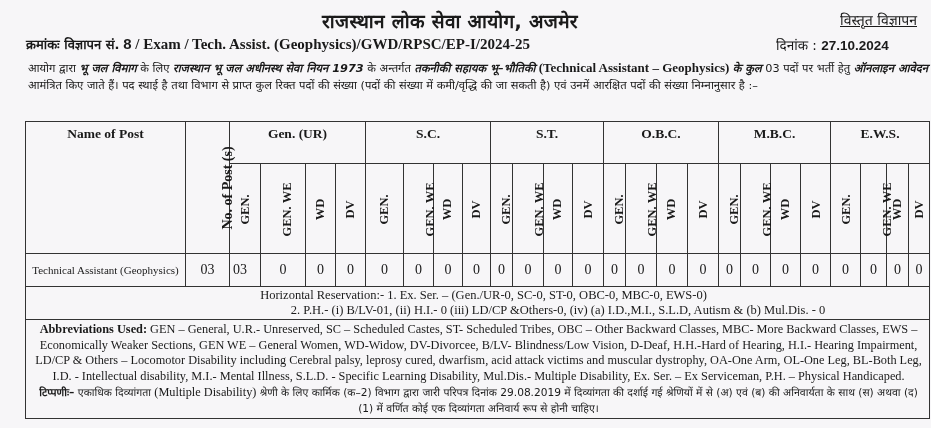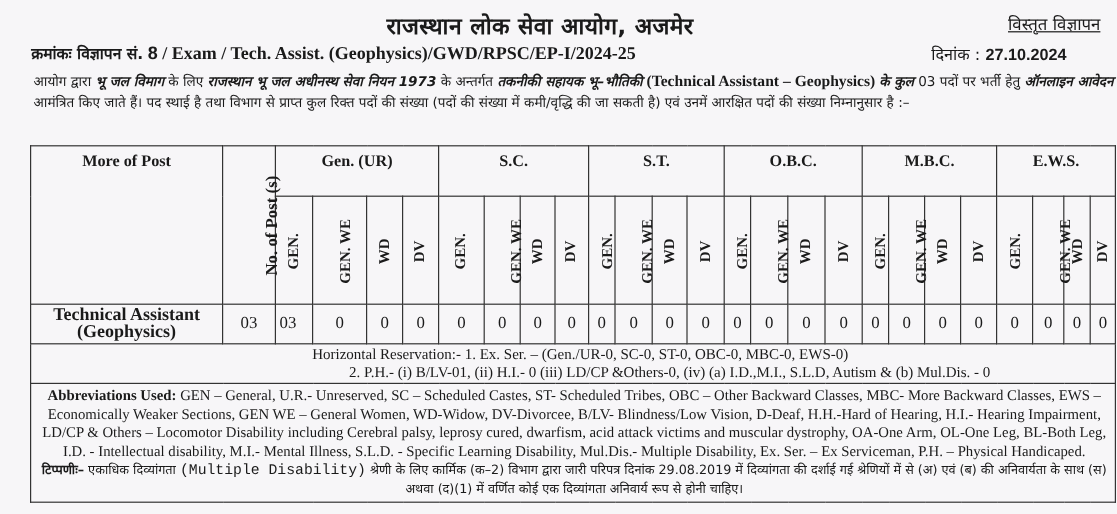--- a/index.html
+++ b/index.html
@@ -14,28 +14,28 @@
   .intro{position:absolute;left:28px;top:60px;width:900px;font-family:"DejaVu Sans",sans-serif;font-size:11.3px;line-height:16.5px;text-align:justify;}
   .intro b{font-weight:bold;font-style:italic;}
   .intro .en{font-family:"Liberation Serif",serif;font-weight:bold;font-size:13px;}
   table.res{position:absolute;left:25px;top:121px;border-collapse:collapse;table-layout:fixed;width:904px;}
   table.res td,table.res th{border:1px solid #333;padding:0;text-align:center;vertical-align:middle;}
   table.res th{font-weight:bold;font-size:13.5px;}
   .grp{height:37px;vertical-align:top !important;padding-top:4px !important;}
   .sub{height:90px;}
   .rot{display:inline-block;transform:rotate(-90deg);white-space:nowrap;font-weight:bold;font-size:12.5px;}
   .rot.big{font-size:14px;}
-  .post-name{font-weight:bold;font-size:15px;line-height:14px;}
+  .post-name{font-weight:normal;font-size:11px;line-height:14px;}
   .val{font-size:14px;height:32px;}
   .val.left{text-align:left !important;padding-left:3px !important;}
   .hz{text-align:center;font-size:12.5px;line-height:15px;padding:1px 0 1px 12px !important;}
   .hz .l2{padding-left:149px;}
   .abbr{text-align:right;font-size:12.3px;line-height:15.5px;padding:2px 4px 2px 6px !important;}
   .abbr .note{font-family:"DejaVu Sans",sans-serif;font-size:10.6px;line-height:16px;}
-  .abbr .note .en{font-family:Liberation Mono, monospace;font-size:12.3px;margin-top:32px;}
+  .abbr .note .en{font-family:Liberation Serif, serif;font-size:12.3px;margin-top:32px;}
 </style>
 </head>
 <body>
 
 <div class="hdr-title">राजस्थान लोक सेवा आयोग, अजमेर</div>
 <div class="hdr-right">विस्तृत विज्ञापन</div>
 
 <div class="ref">
   <span class="hi">क्रमांकः विज्ञापन सं.</span>
   <span class="num">8</span>
@@ -72,21 +72,21 @@
       <col style="width:30px">
       <col style="width:30px">
       <col style="width:30px">
     <col style="width:30px">
       <col style="width:26px">
       <col style="width:22px">
       <col style="width:21px">
   </colgroup>
   <tbody>
       <tr>
-    <th rowspan="2" class="grp">More of Post</th>
+    <th rowspan="2" class="grp">Name of Post</th>
     <th rowspan="2"><span class="rot big">No. of Post (s)</span></th>
     <th colspan="4" class="grp">Gen. (UR)</th>
     <th colspan="4" class="grp">S.C.</th>
     <th colspan="4" class="grp">S.T.</th>
     <th colspan="4" class="grp">O.B.C.</th>
     <th colspan="4" class="grp">M.B.C.</th>
     <th colspan="4" class="grp">E.W.S.</th>
   </tr>
   <tr class="sub">
     <th><span class="rot">GEN.</span></th>

